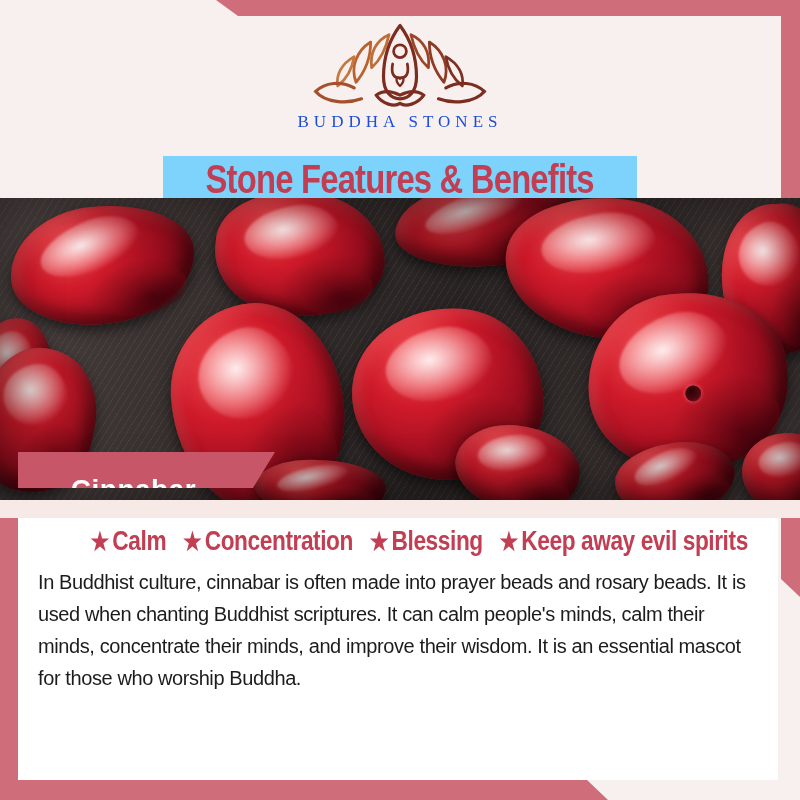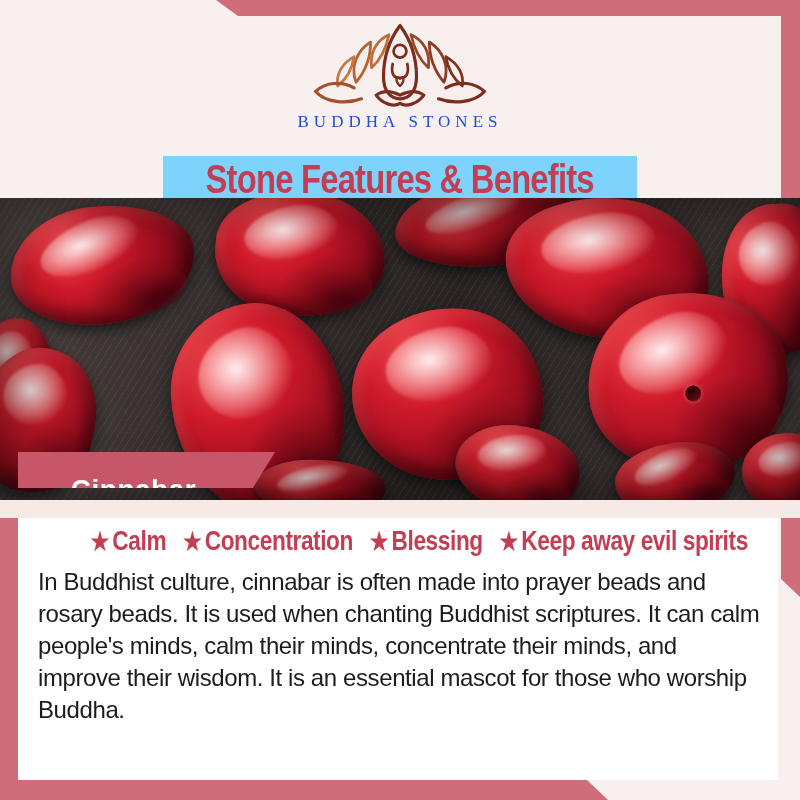--- a/index.html
+++ b/index.html
@@ -96,21 +96,21 @@
     position:absolute;left:0;top:8px;width:760px;text-align:center;white-space:nowrap;
   }
   .features-inner{
     display:inline-block;transform:scaleX(0.84);transform-origin:center;
     font-weight:bold;font-size:27px;color:var(--titleRed,#c23e53);letter-spacing:-0.5px;
   }
   .feature-item{display:inline-block;margin:0 10px;}
   .feature-item .star{margin-right:4px;font-size:25px;}
   .description{
     position:absolute;left:20px;top:48px;width:726px;
-    font-size:24px;line-height:32px;color:var(--bodyText,#1c1c1c);
+    font-size:20px;line-height:32px;color:var(--bodyText,#1c1c1c);
     letter-spacing:-0.4px;
   }
 </style>
 </head>
 <body style="--accent: #cf6d7a; --banner: #c75768; --titleRed: #c23e53; --bg: #f8f0ee; --card: #ffffff; --strip: #f7e9e5; --bodyText: #1c1c1c;">
 
 <div class="top-ribbon"></div>
 <div class="right-ribbon">
   <div class="seg-solid-top"></div>
   <div class="seg-trans"></div>

